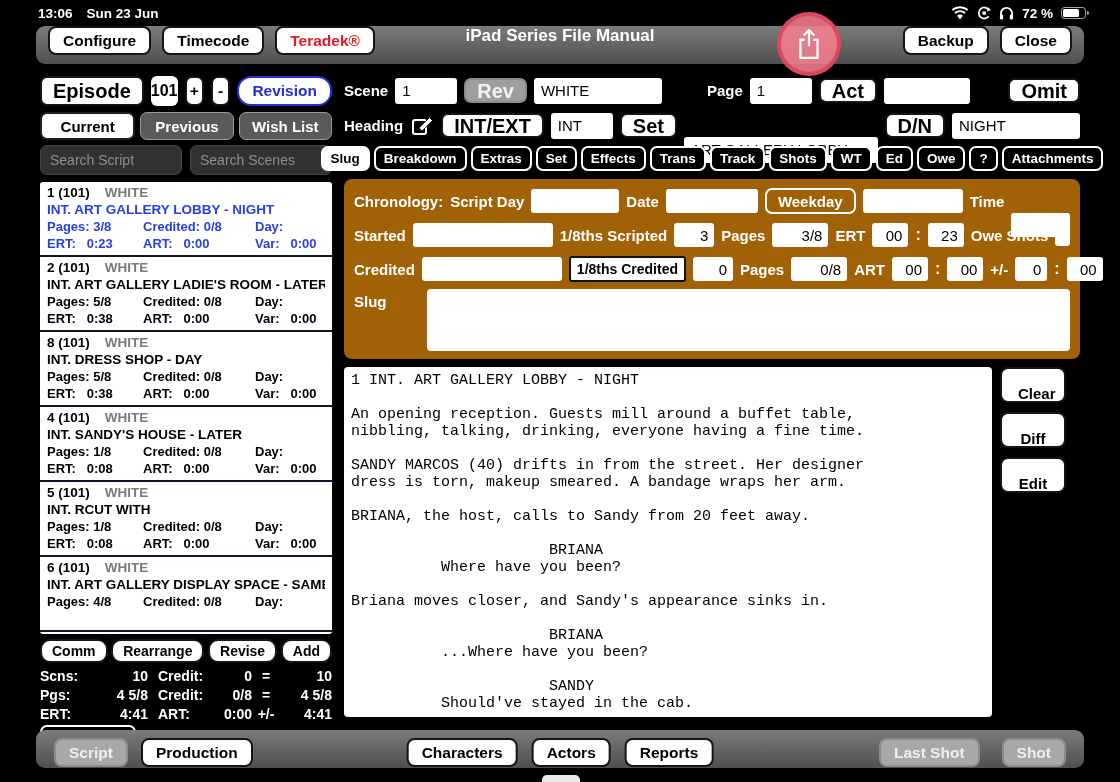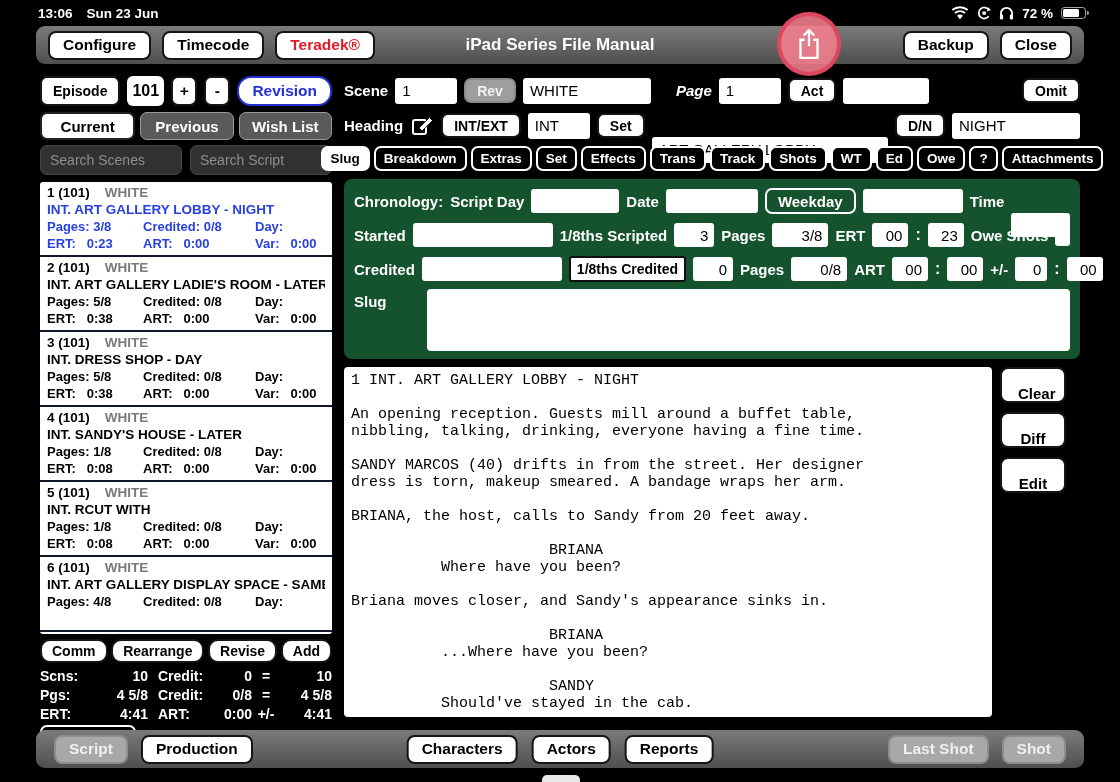--- a/index.html
+++ b/index.html
@@ -14,34 +14,34 @@
   .sb-left { display:flex; gap:14px; }
   .sb-right { display:flex; gap:8px; align-items:center; }
   .battery { position:relative; width:25px; height:12px; border:1.5px solid rgba(255,255,255,.65);
     border-radius:3.5px; display:inline-block; }
   .battery::after { content:""; position:absolute; right:-4px; top:3px; width:2px; height:4px;
     background:rgba(255,255,255,.65); border-radius:0 2px 2px 0; }
   .battery-fill { position:absolute; left:1px; top:1px; bottom:1px; width:68%; background:#fff; border-radius:1.5px; }
 
   
   .toolbar { position:absolute; left:36px; width:1048px; height:38px;
-    background:linear-gradient(#7b7b7b,#4f4f4f); border-radius:9px; display:flex; align-items:center;
+    background:linear-gradient(#7b7b7b,#4f4f4f); border-radius:9px; display:flex; align-items:flex-start;
     gap:11px; padding:0 12px; }
   .top-toolbar { top:26px; }
-  .bottom-toolbar { top:730px; padding:16px 18px; gap:13px; }
+  .bottom-toolbar { top:730px; padding:8px 18px; gap:13px; }
   .toolbar-title { position:absolute; left:50%; transform:translateX(-50%); color:#fff; font-weight:700;
     font-size:17px; white-space:nowrap; }
   .tb-right { margin-left:auto; display:flex; gap:11px; }
   .bt-center { position:absolute; left:50%; transform:translateX(-50%); display:flex; gap:14px; }
 
   .btn { background:#fff; color:#000; font-weight:700; font-size:15.5px; border:2px solid #151515;
     border-radius:8px; height:29px; padding:0 13px; font-family:inherit; white-space:nowrap; cursor:pointer; }
   .btn.teradek { color:#e31a26; }
   .btn.gray { background:#a8a8a8; color:#efefef; border-color:#8d8d8d; }
-  .btn.small { height:25px; font-size:14px; padding:0 11px; border-radius:7px; }
+  .btn.small { height:25px; font-size:20px; padding:0 11px; border-radius:7px; }
 
   .share-wrap { position:absolute; left:741px; top:-14px; width:64px; height:64px; }
   .touch-ring { position:absolute; inset:0; border-radius:50%; background:rgba(245,126,141,.88);
     border:4px solid rgba(221,68,95,.95); }
   .share-svg { position:absolute; left:50%; top:50%; transform:translate(-50%,-50%); }
 
   
   .left { position:absolute; left:40px; top:76px; width:292px; display:flex; flex-direction:column; }
   .ep-row { height:30px; display:flex; gap:7px; margin-bottom:6px; }
   .ep-num { width:48px; background:#fff; border-radius:6px; font-weight:700; font-size:16px;
@@ -88,21 +88,21 @@
   .frow { display:flex; align-items:center; gap:7px; height:29px; margin-bottom:6px; }
   .w62 { width:62px; } .w128 { width:128px; } .w86 { width:86px; } .flex1 { flex:1; min-width:0;margin-top:48px; }
   .btn.revb { background:#9e9e9e; color:#f2f2f2; border-color:#8a8a8a; }
   .spacer { flex:1; }
 
   .tabs-row { display:flex; gap:4px; height:25px; margin-bottom:8px; justify-content:center; }
   .tab { border:2px solid #fff; background:#000; color:#fff; border-radius:7px; font-weight:700;
     font-size:13.5px; padding:0 8px; font-family:inherit; cursor:pointer; white-space:nowrap; }
   .tab.active { background:#fff; color:#000; }
 
-  .blue-panel { background:#14532d; border-radius:8px; padding:8px 10px; margin-bottom:8px; }
+  .blue-panel { background:#a16207; border-radius:8px; padding:8px 10px; margin-bottom:8px; }
   .brow { display:flex; align-items:center; gap:7px; height:28px; margin-bottom:6px; }
   .brow:last-child { margin-bottom:0; height:auto; align-items:flex-start; }
   .bfield { background:#fff; border:none; border-radius:3px; height:24px; font-size:15px; padding:0 6px;
     font-family:inherit; color:#000; }
   .bfield.num { text-align:right; }
   .weekday-btn { background:transparent; color:#fff; border:2px solid #fff; border-radius:7px; height:26px;
     font-weight:700; font-size:15px; padding:0 11px; font-family:inherit; cursor:pointer; }
   .credited-btn { background:#fff; color:#000; border:2px solid #111; border-radius:3px; height:26px;
     font-weight:700; font-size:14px; padding:0 6px; font-family:inherit; cursor:pointer; white-space:nowrap; }
   .colon { color:#fff; font-weight:700; }
@@ -185,22 +185,22 @@
       <button class="btn revision" style="height:30px;">Revision</button>
     </div>
 
     <div class="seg-row">
       <button class="seg active">Current</button>
       <button class="seg">Previous</button>
       <button class="seg">Wish List</button>
     </div>
 
     <div class="search-row">
+      <input placeholder="Search Script" style="">
       <input placeholder="Search Scenes" style="">
-      <input placeholder="Search Script" style="">
     </div>
 
     <div class="scene-list">
 
       <div class="scene-item selected">
         <div class="si-top">
             <span class="si-num">1 (101)</span>
             <span class="si-color">WHITE</span>
           </div>
         <div class="si-heading">INT. ART GALLERY LOBBY - NIGHT</div>
@@ -229,21 +229,21 @@
           </div>
         <div class="si-stats">
             <span class="c1">ERT:   0:38</span>
             <span class="c2">ART:   0:00</span>
             <span class="c3">Var:   0:00</span>
           </div>
       </div>
 
       <div class="scene-item">
         <div class="si-top">
-            <span class="si-num">3 (101)</span>
+            <span class="si-num">8 (101)</span>
             <span class="si-color">WHITE</span>
           </div>
         <div class="si-heading">INT. DRESS SHOP - DAY</div>
         <div class="si-stats">
             <span class="c1">Pages: 5/8</span>
             <span class="c2">Credited: 0/8</span>
             <span class="c3">Day:</span>
           </div>
         <div class="si-stats">
             <span class="c1">ERT:   0:38</span>
@@ -348,21 +348,21 @@
     </div>
   </div>
 
   <div class="right">
 
     <div class="frow">
       <span class="lbl">Scene</span>
       <input class="field w62" value="1" style="">
       <button class="btn small revb">Rev</button>
       <input class="field w128" value="WHITE" style="">
-      <span class="lbl" style="margin-left:18px;font-style:italic;">Page</span>
+      <span class="lbl" style="margin-left:38px;">Page</span>
       <input class="field w62" value="1" style="">
       <button class="btn small">Act</button>
       <input class="field w86" value="" style="">
       <span class="spacer"></span>
       <button class="btn small">Omit</button>
     </div>
 
     <div class="frow">
       <span class="lbl">Heading</span>
       <svg width="24" height="24" viewBox="0 0 24 24">
@@ -476,20 +476,20 @@
   </div>
 
   <div class="toolbar bottom-toolbar">
     <button class="btn gray">Script</button>
     <button class="btn">Production</button>
     <div class="bt-center">
       <button class="btn">Characters</button>
       <button class="btn">Actors</button>
       <button class="btn">Reports</button>
     </div>
-    <div class="bt-right" style="margin-left:auto; display:flex; gap:13px;">
+    <div class="bt-right" style="margin-left:auto; display:flex; gap:22px;">
       <button class="btn gray">Last Shot</button>
       <button class="btn gray">Shot</button>
     </div>
   </div>
 
   <div class="home-peek"></div>
 </div>
 
 </body></html>

